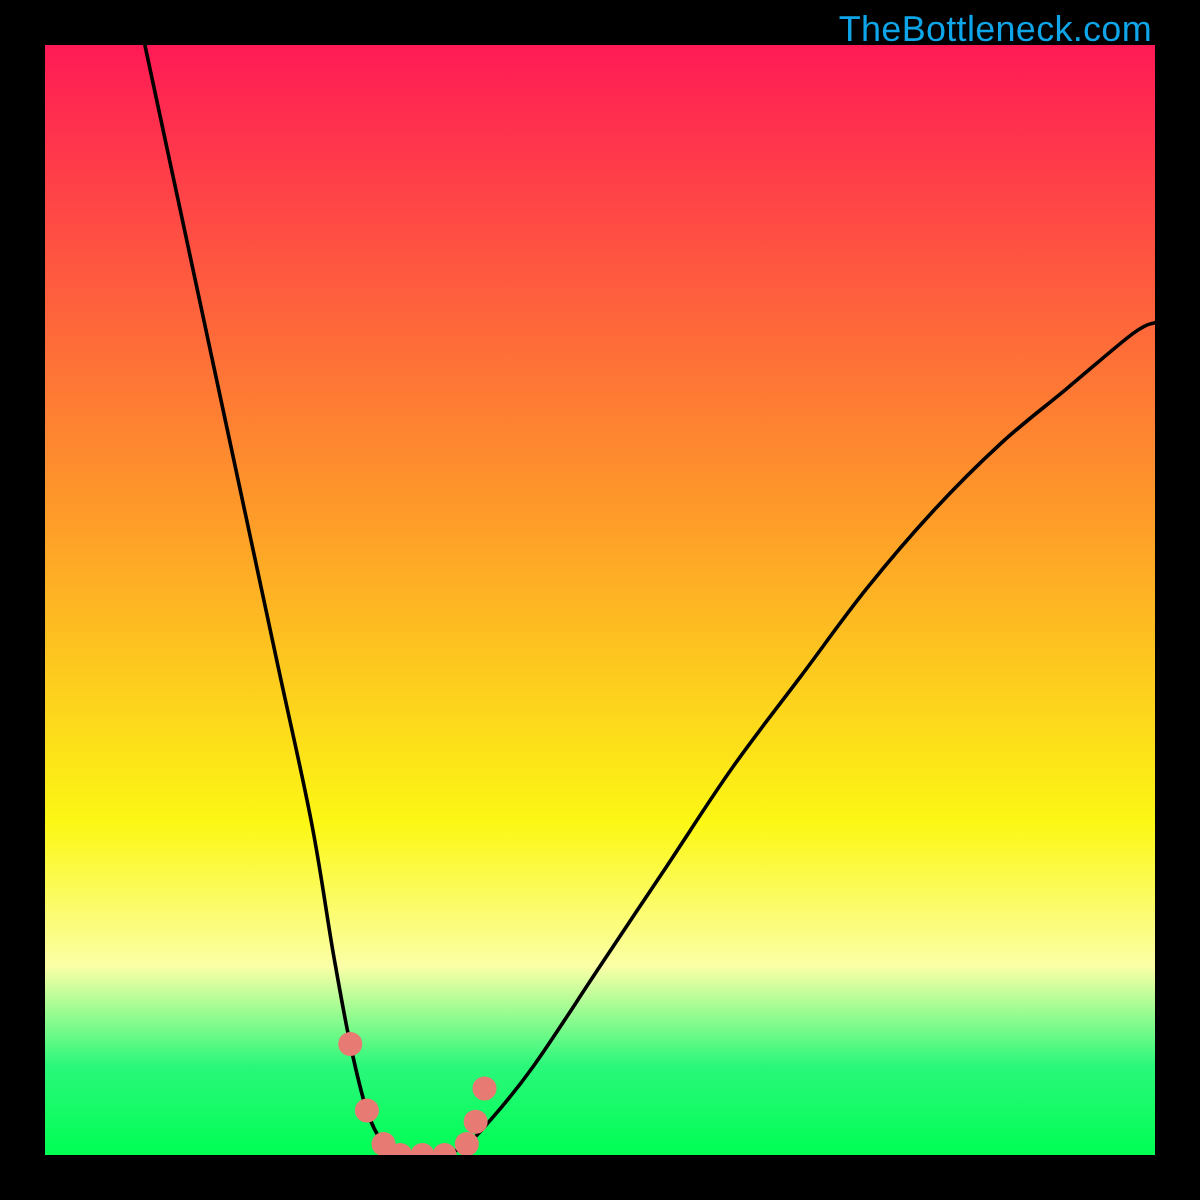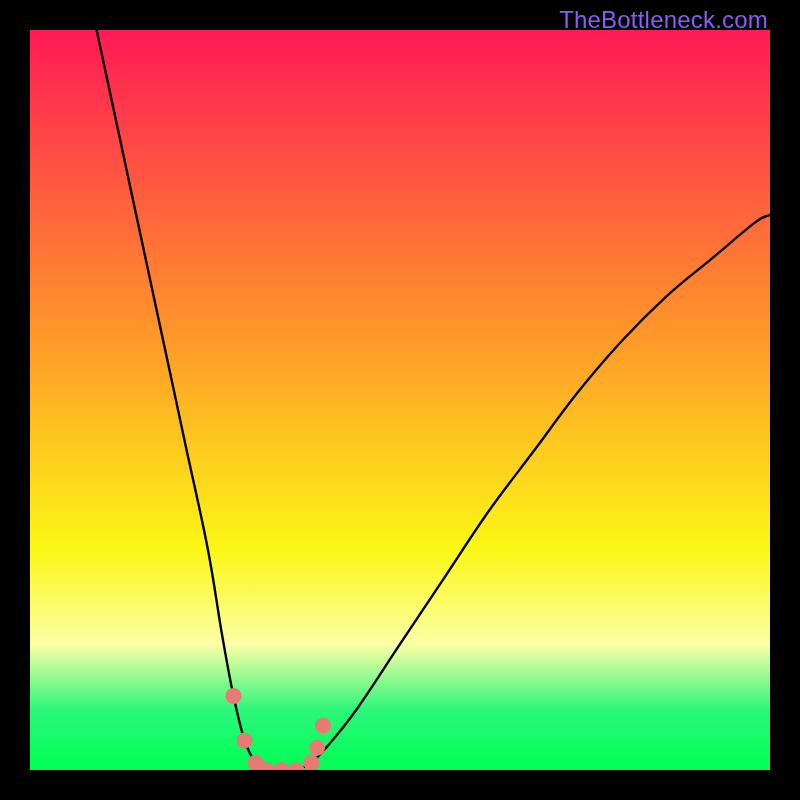--- a/index.html
+++ b/index.html
@@ -20,21 +20,21 @@
     overflow: hidden;
   }
   .gradient {
     position: absolute;
     left: 0; top: 0; right: 0; bottom: 0;
   }
   .watermark {
     position: absolute;
     top: 6px;
     right: 32px;
-    color: #8b5cf6;
+    color: #0ea5e9;
     font-size: 24px;
     letter-spacing: 0.2px;
     font-weight: 400;
     font-family: Arial, Helvetica, sans-serif;
   }
   svg.curve {
     position: absolute;
     left: 0; top: 0;
     width: 740px; height: 740px;
   }

